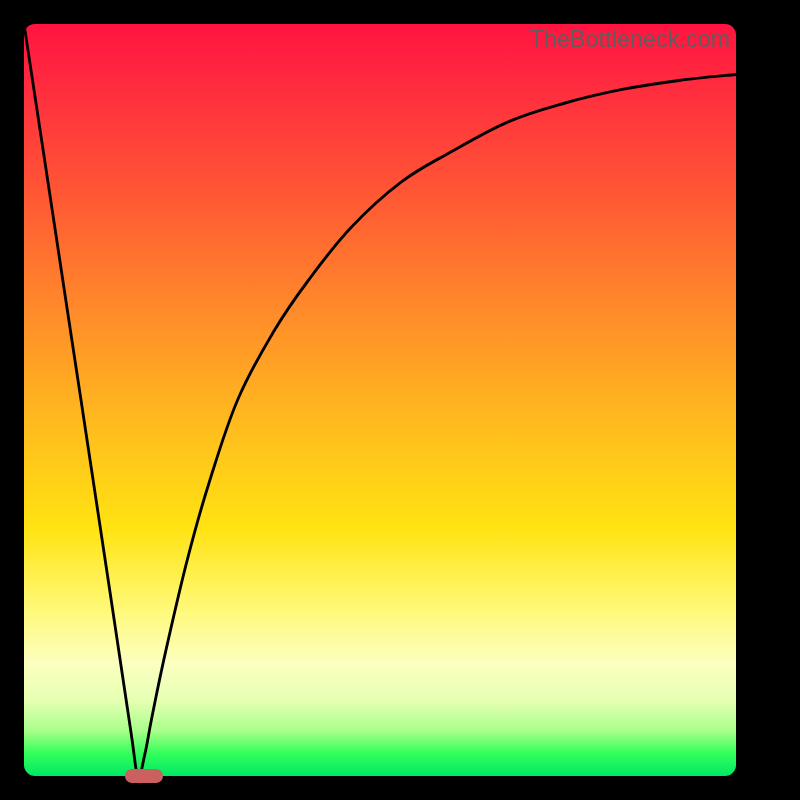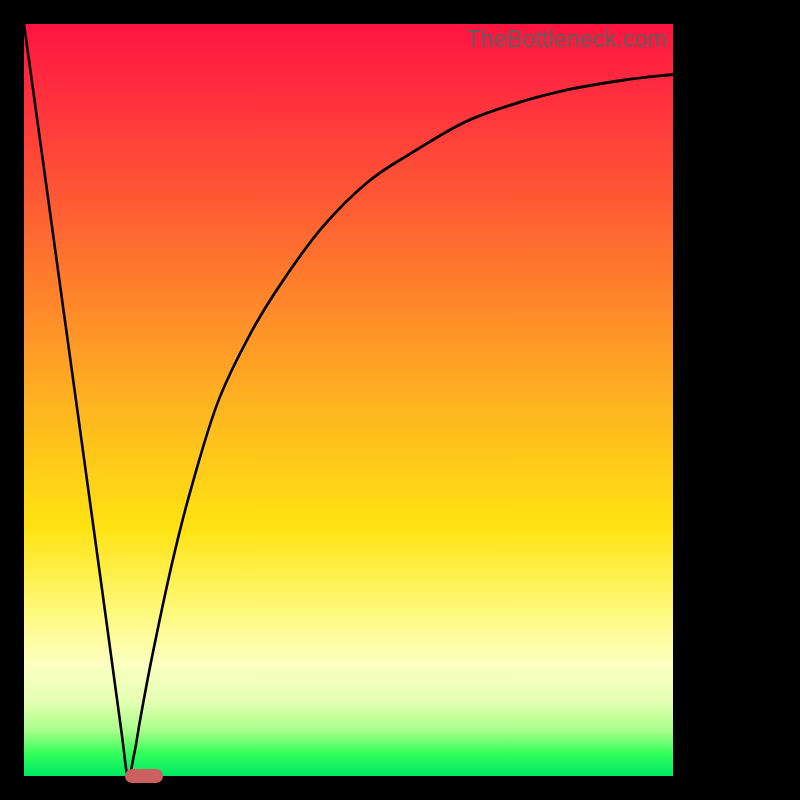--- a/index.html
+++ b/index.html
@@ -14,38 +14,39 @@
   .frame {
     position: relative;
     width: 800px;
     height: 800px;
     background: #000;
   }
   .plot-area {
     position: absolute;
     left: 24px;
     top: 24px;
-    width: 649px;
+    width: 712px;
     height: 752px;
     
     background: linear-gradient(
       to bottom,
       #ff1440 0%,
       #ff2b3f 8%,
       #ff5834 23%,
       #ff8a2a 38%,
       #ffb81f 52%,
       #ffe312 67%,
       #fff97a 78%,
       #fcffc0 85%,
       #e6ffb3 90%,
       #a8ff8a 94%,
       #32ff5a 97%,
       #00e865 100%
     );
+    border-radius: 11px;
   }
   .watermark {
     position: absolute;
     top: 2px;
     right: 6px;
     color: #5e5e5e;
     font-size: 23px;
     font-weight: 500;
     letter-spacing: 0.2px;
     user-select: none;

